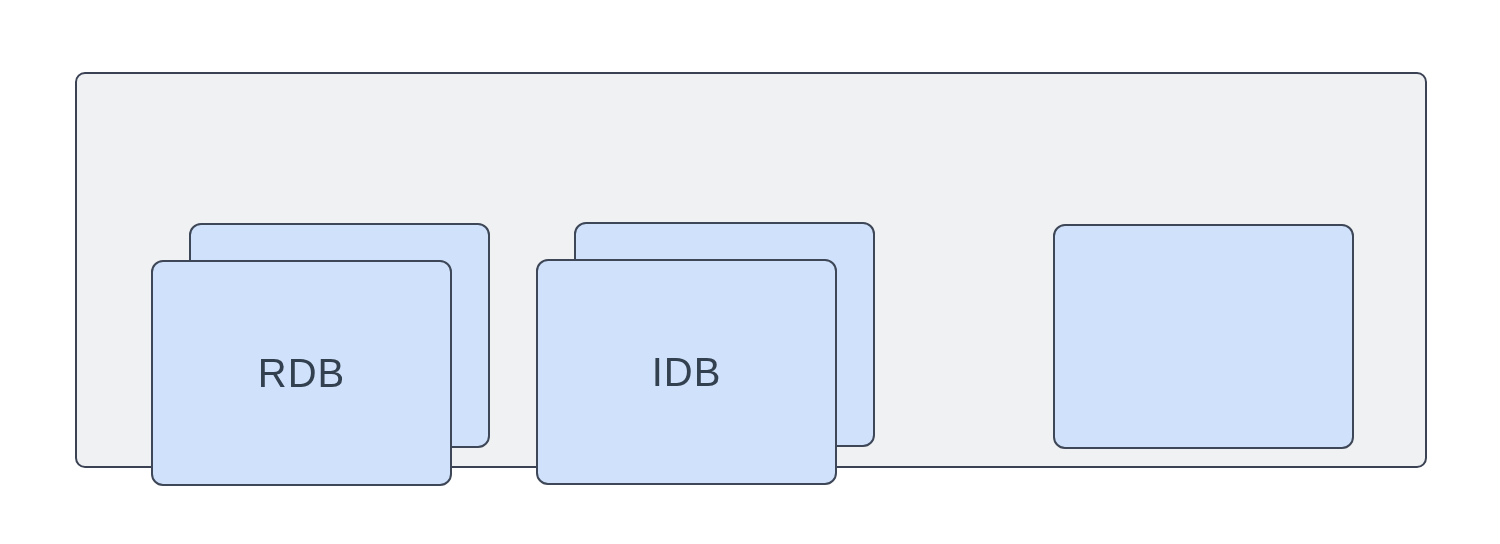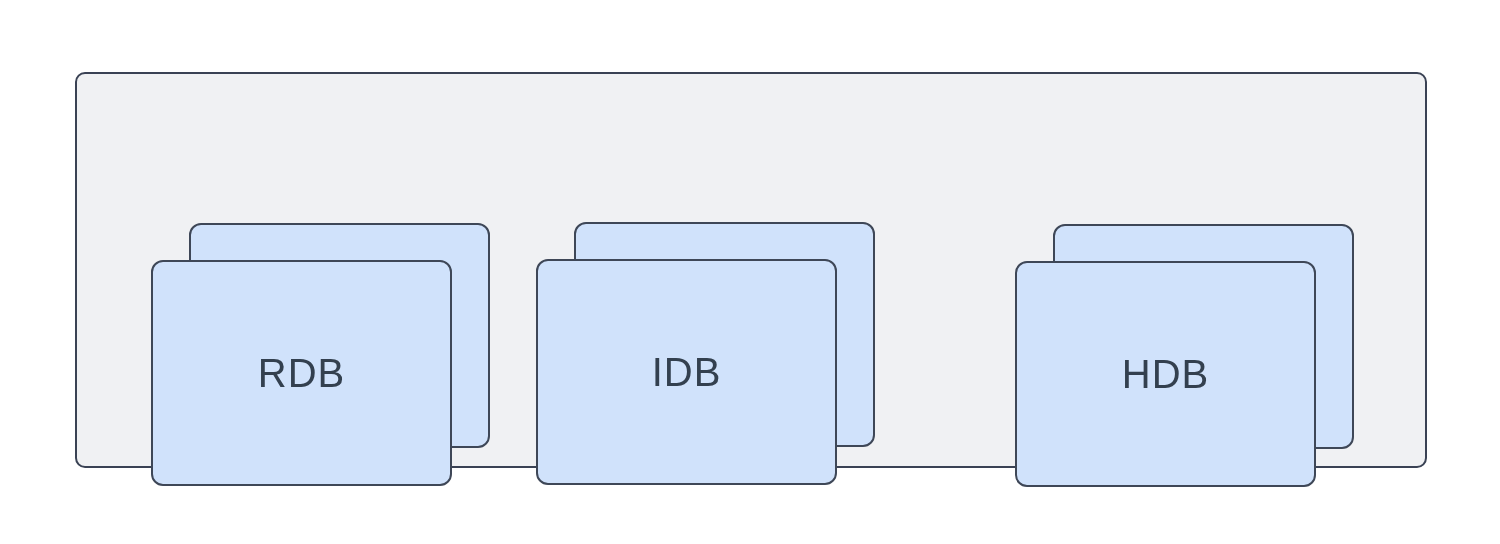--- a/index.html
+++ b/index.html
@@ -77,19 +77,16 @@
 
     <div class="node-group" style="left: 459px; top: 148px;">
       <div class="card card-back"></div>
       <div class="card card-front">
         <span class="node-label">IDB</span>
       </div>
     </div>
 
     <div class="node-group" style="left: 938px; top: 150px;">
       <div class="card card-back"></div>
-      <div class="card card-front">
-        <span class="node-label">HDB</span>
-      </div>
     </div>
 
   </div>
 </div>
 
 </body></html>

